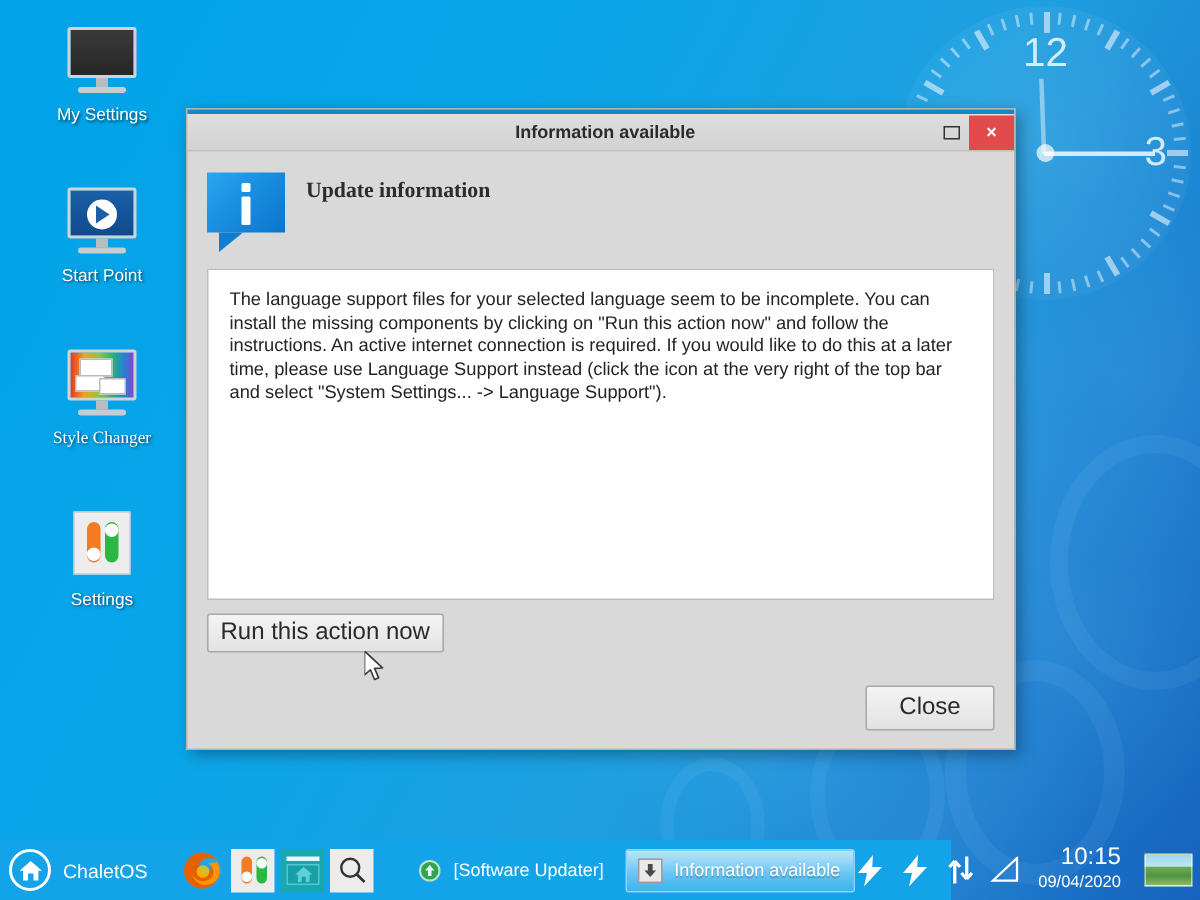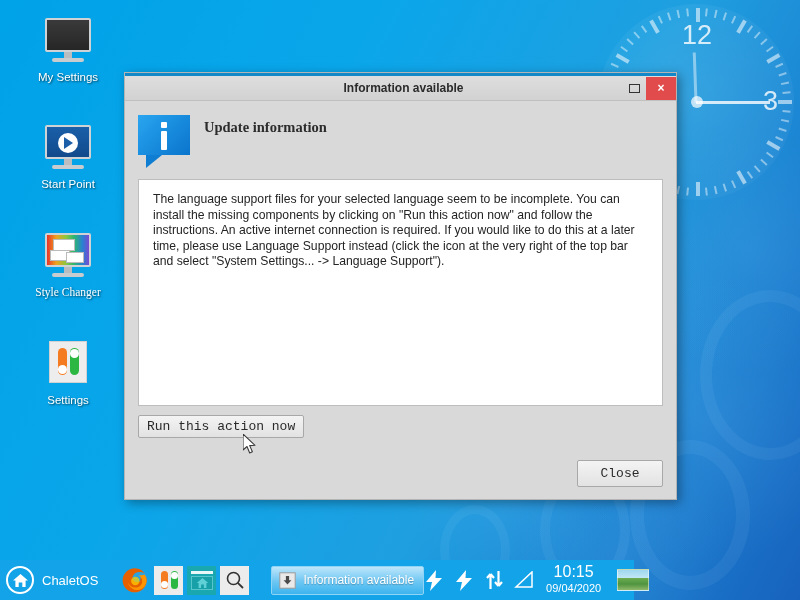--- a/index.html
+++ b/index.html
@@ -203,22 +203,22 @@
   }
   #content-box p {
     font-size: 12.2px;
     line-height: 15.5px;
     color: #242424;
     max-width: 512px;
   }
 
   .action-row { padding-top: 9px; }
   .btn {
-    font-family: Liberation Mono, monospace;
-    font-size: 13px;
+    font-family: Liberation Sans, sans-serif;
+    font-size: 16px;
     color: #2a2a2a;
     background: linear-gradient(#f4f4f4, #e2e2e2);
     border: 1px solid #a8a8a8;
     border-radius: 2px;
     padding: 3px 8px;
     cursor: pointer;
   }
   .footer-row {
     padding-top: 22px;
     display: flex; justify-content: flex-end;
@@ -288,21 +288,21 @@
                      display:flex; align-items:center; justify-content:center;}
 
   #tray { margin-left: auto; display: flex; align-items: center; padding-right: 5px; gap: 10px; }
   .tray-icon { width: 20px; height: 22px; display: flex; align-items: center; justify-content: center; cursor: pointer; }
   #clock-tray {
     text-align: center;
     line-height: 16px;
     padding: 0 6px 0 2px;
     cursor: pointer;
   }
-  #clock-tray .time { font-size: 16px; color: #ffffff; }
+  #clock-tray .time { font-size: 16px; color: #ffffff; text-align: right; }
   #clock-tray .date { font-size: 11px; color: #ffffff; }
   #tray-thumb {
     width: 32px; height: 22px;
     border: 1px solid rgba(255,255,255,0.5);
     background: linear-gradient(#9fd7ef 0%, #bfe6f4 38%, #6fae52 39%, #4f9440 70%, #8fb86a 100%);
     cursor: pointer;
   }
 </style>
 </head>
 <body>
@@ -519,20 +519,29 @@
           <circle cx="8.5" cy="8.5" r="6" fill="none" stroke="#333" stroke-width="1.6"></circle>
           <line x1="12.8" y1="12.8" x2="18" y2="18" stroke="#333" stroke-width="1.8"></line>
         </svg>
       </div>
     </div>
 
     <div class="tb-sep" style="margin-left:9px;"></div>
 
     <div class="task-items">
 
+      <div class="task-item">
+        <div class="tico">
+          <svg width="15" height="15" viewBox="0 0 15 15">
+            <circle cx="7.5" cy="7.5" r="6.5" fill="#31a352" stroke="#b9e3c3" stroke-width="1.4"></circle>
+            <path d="M7.5 3.6 L10.6 7.3 L8.7 7.3 L8.7 11 L6.3 11 L6.3 7.3 L4.4 7.3 Z" fill="#eafaf0"></path>
+          </svg>
+        </div>
+        <span>[Software Updater]</span>
+      </div>
 
       <div class="task-item active">
         <div class="tico">
           <svg width="17" height="17" viewBox="0 0 17 17">
             <rect x="0.8" y="0.8" width="15.4" height="15.4" fill="#e9e9e9" stroke="#9b9b9b" stroke-width="1"></rect>
             <path d="M8.5 12.6 L4.6 8.3 L6.9 8.3 L6.9 4 L10.1 4 L10.1 8.3 L12.4 8.3 Z" fill="#4a4a4a"></path>
           </svg>
         </div>
         <span>Information available</span>
       </div>

